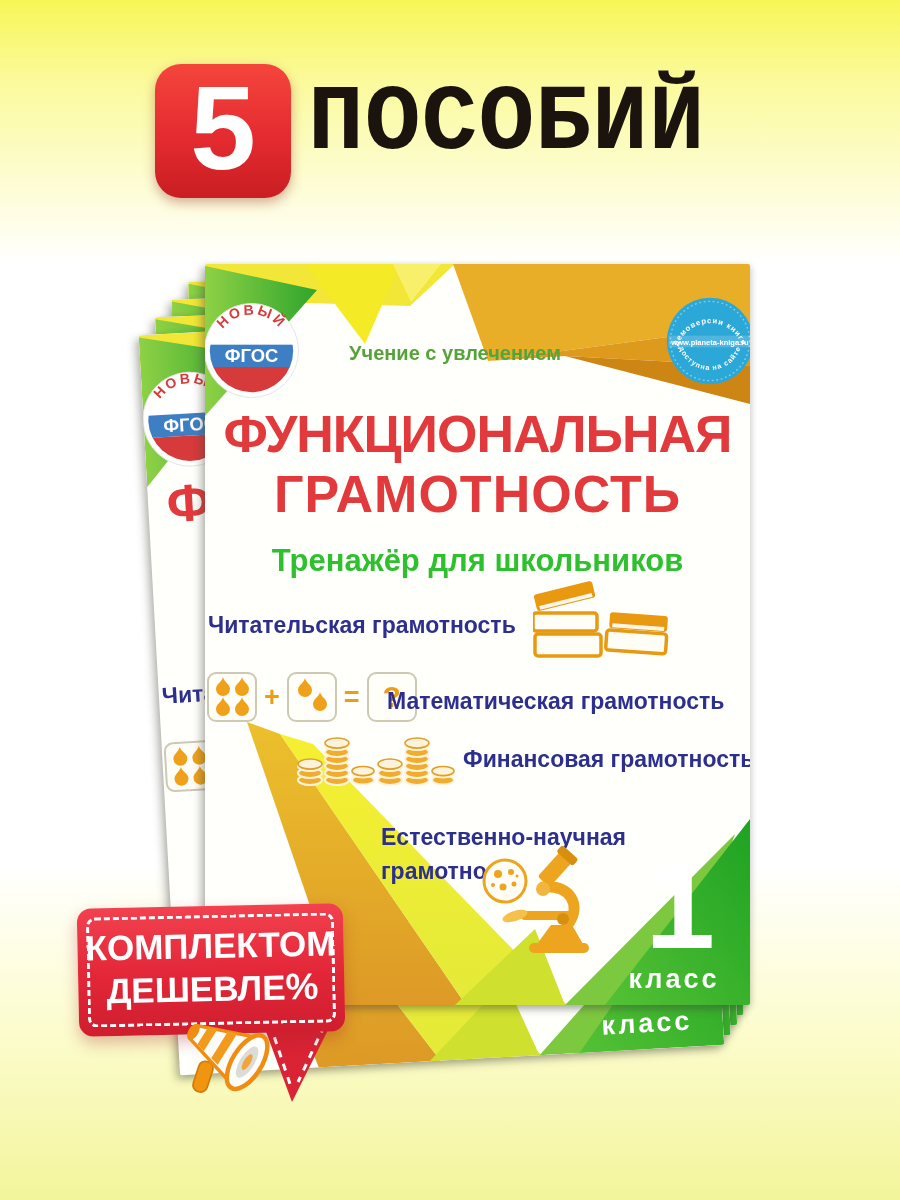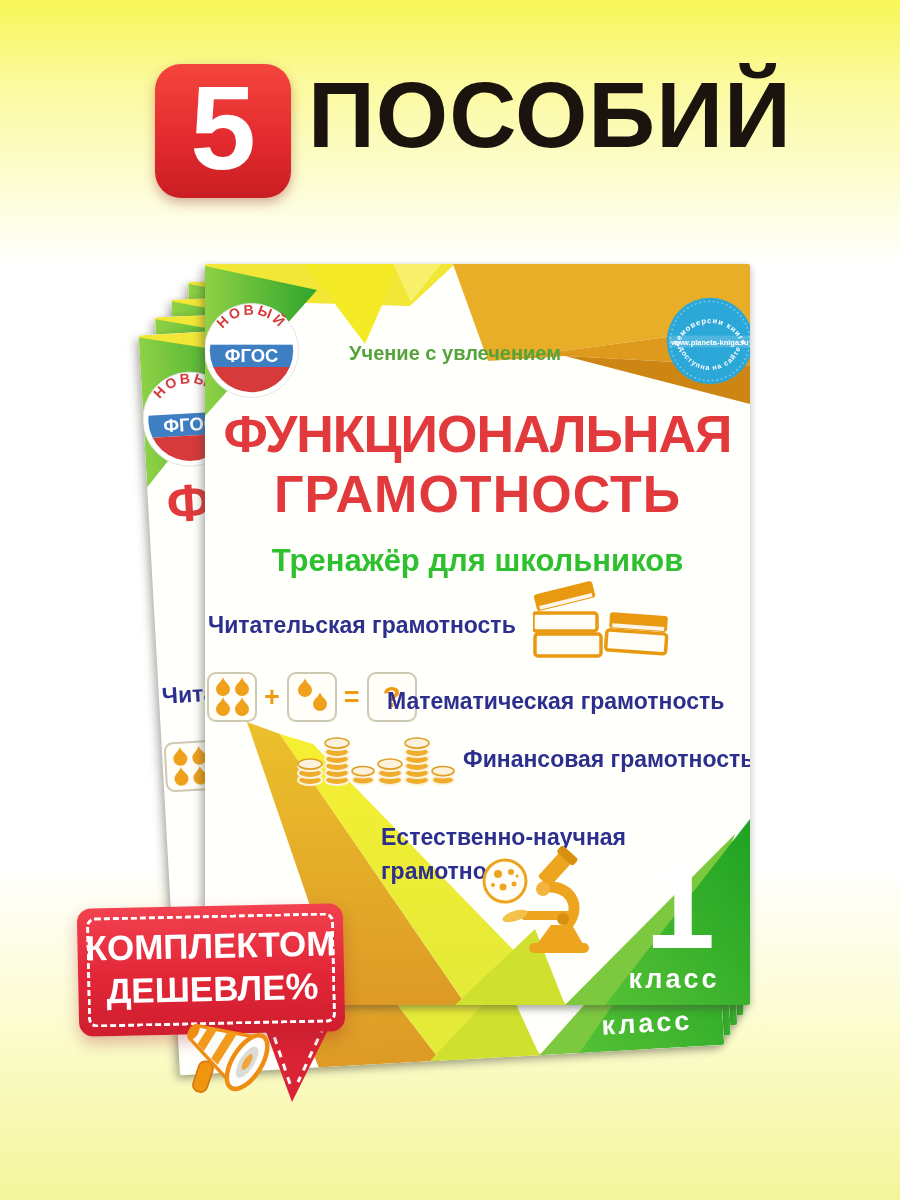--- a/index.html
+++ b/index.html
@@ -11,22 +11,22 @@
   
   .header{position:absolute;left:0;top:0;width:900px;height:220px;}
   .count-badge{
     position:absolute;left:155px;top:64px;width:136px;height:134px;border-radius:26px;
     background:linear-gradient(180deg,#f4453c 0%,#e42b30 55%,#c91e22 100%);
     box-shadow:0 5px 12px rgba(140,30,20,.35);
     display:flex;align-items:center;justify-content:center;
   }
   .count-badge span{color:#fff;font-size:118px;font-weight:800;line-height:1;transform:translateY(-3px);}
   .header-title{
-    position:absolute;left:308px;top:48px;height:134px;display:flex;align-items:center;
-    font-size:93px;font-weight:800;color:#1a130e;letter-spacing:1px;white-space:nowrap;
+    position:absolute;left:308px;top:56px;height:134px;display:flex;align-items:center;
+    font-size:93px;font-weight:800;color:#1a130e;letter-spacing:1px;white-space:nowrap;font-family:Liberation Mono, monospace;
   }
   
   .stack{position:absolute;left:205px;top:264px;width:545px;height:741px;}
   .book{
     position:absolute;inset:0;background:#fffffc;overflow:hidden;
     box-shadow:-4px 4px 8px rgba(70,70,60,.38), 2px 2px 6px rgba(70,70,60,.18);
     border-radius:2px; transform-origin:100% 85%;
   }
   .back-1{transform:translate(-8px,10px) rotate(-0.8deg);}
   .back-2{transform:translate(-16px,20px) rotate(-1.6deg);}

